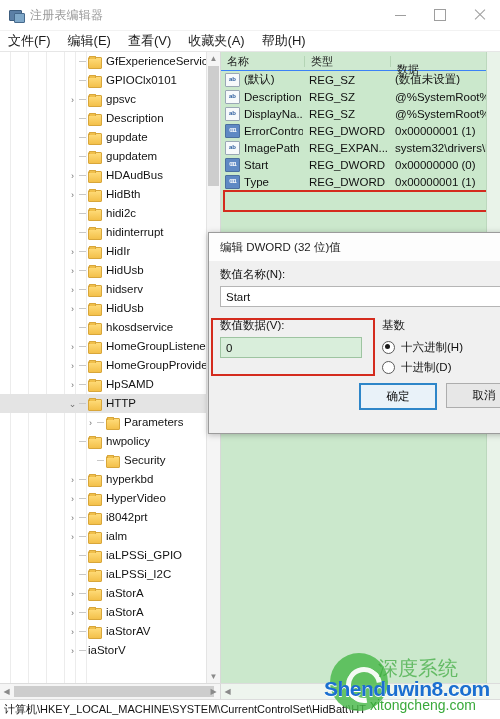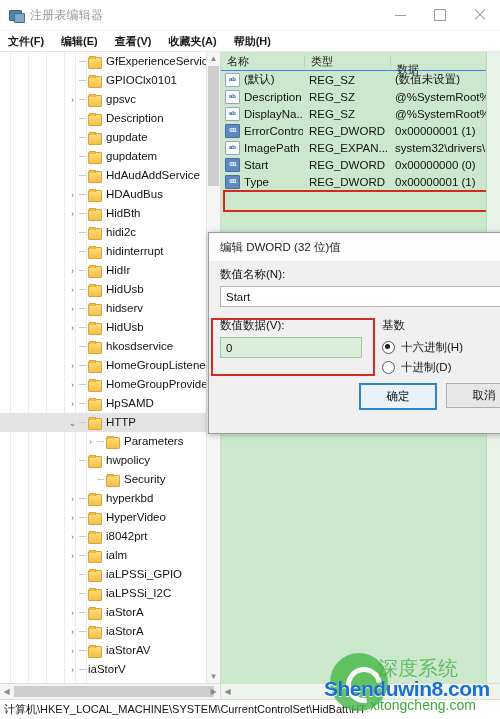--- a/index.html
+++ b/index.html
@@ -26,21 +26,21 @@
   .winbtn .min{display:block;width:11px;height:1px;background:#9e9e9e;}
   .winbtn .max{display:block;width:10px;height:10px;border:1px solid #9e9e9e;}
   .winbtn .cls{position:relative;width:12px;height:12px;}
   .winbtn .cls:before,.winbtn .cls:after{content:"";position:absolute;left:-1px;top:5px;width:14px;height:1px;background:#9e9e9e;}
   .winbtn .cls:before{transform:rotate(45deg);}
   .winbtn .cls:after{transform:rotate(-45deg);}
 
   
   .menubar{height:20px;min-height:20px;display:flex;align-items:center;padding-left:8px;
            background:#ffffff;}
-  .menu-item{padding:0 9px 0 0;margin-right:8px;font-size:11px;color:#1c1c1c;line-height:20px;white-space:nowrap;font-weight:bold;}
+  .menu-item{padding:0 9px 0 0;margin-right:8px;font-size:13px;color:#1c1c1c;line-height:20px;white-space:nowrap;}
 
   
   .content{flex:1;display:flex;position:relative;min-height:0;border-top:1px solid #e6e6e6;}
 
   
   .treepane{width:220px;min-width:220px;position:relative;background:#ffffff;
             border-right:1px solid #d8d8d8;overflow:hidden;}
   .guides{position:absolute;left:0;top:0;bottom:0;width:92px;pointer-events:none;}
   .guides i{position:absolute;top:0;bottom:0;width:1px;background:#ececec;}
   .tree{position:absolute;left:0;right:13px;top:0;bottom:0;overflow:hidden;}
@@ -213,27 +213,20 @@
           </div>
           <div class="trow">
             <span style="width: 66px; flex: 0 0 auto;"></span>
             <span class="twist none"></span>
             <span class="dash"></span>
             <span class="folder"></span>
             <span class="tlabel">gupdatem</span>
           </div>
           <div class="trow">
             <span style="width: 66px; flex: 0 0 auto;"></span>
-            <span class="twist none"></span>
-            <span class="dash"></span>
-            <span class="folder"></span>
-            <span class="tlabel">HdAudAddService</span>
-          </div>
-          <div class="trow">
-            <span style="width: 66px; flex: 0 0 auto;"></span>
             <span class="twist">›</span>
             <span class="dash"></span>
             <span class="folder"></span>
             <span class="tlabel">HDAudBus</span>
           </div>
           <div class="trow">
             <span style="width: 66px; flex: 0 0 auto;"></span>
             <span class="twist">›</span>
             <span class="dash"></span>
             <span class="folder"></span>

